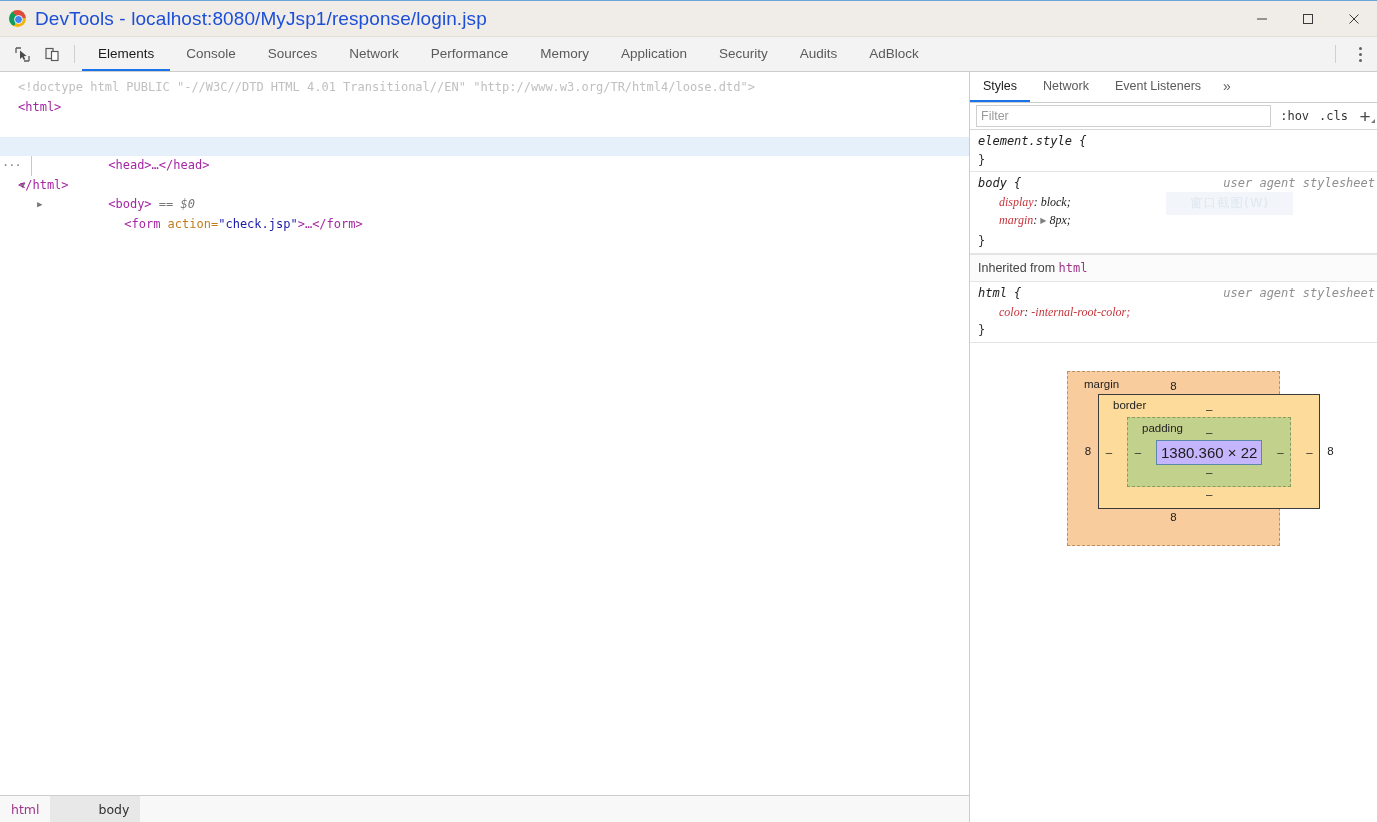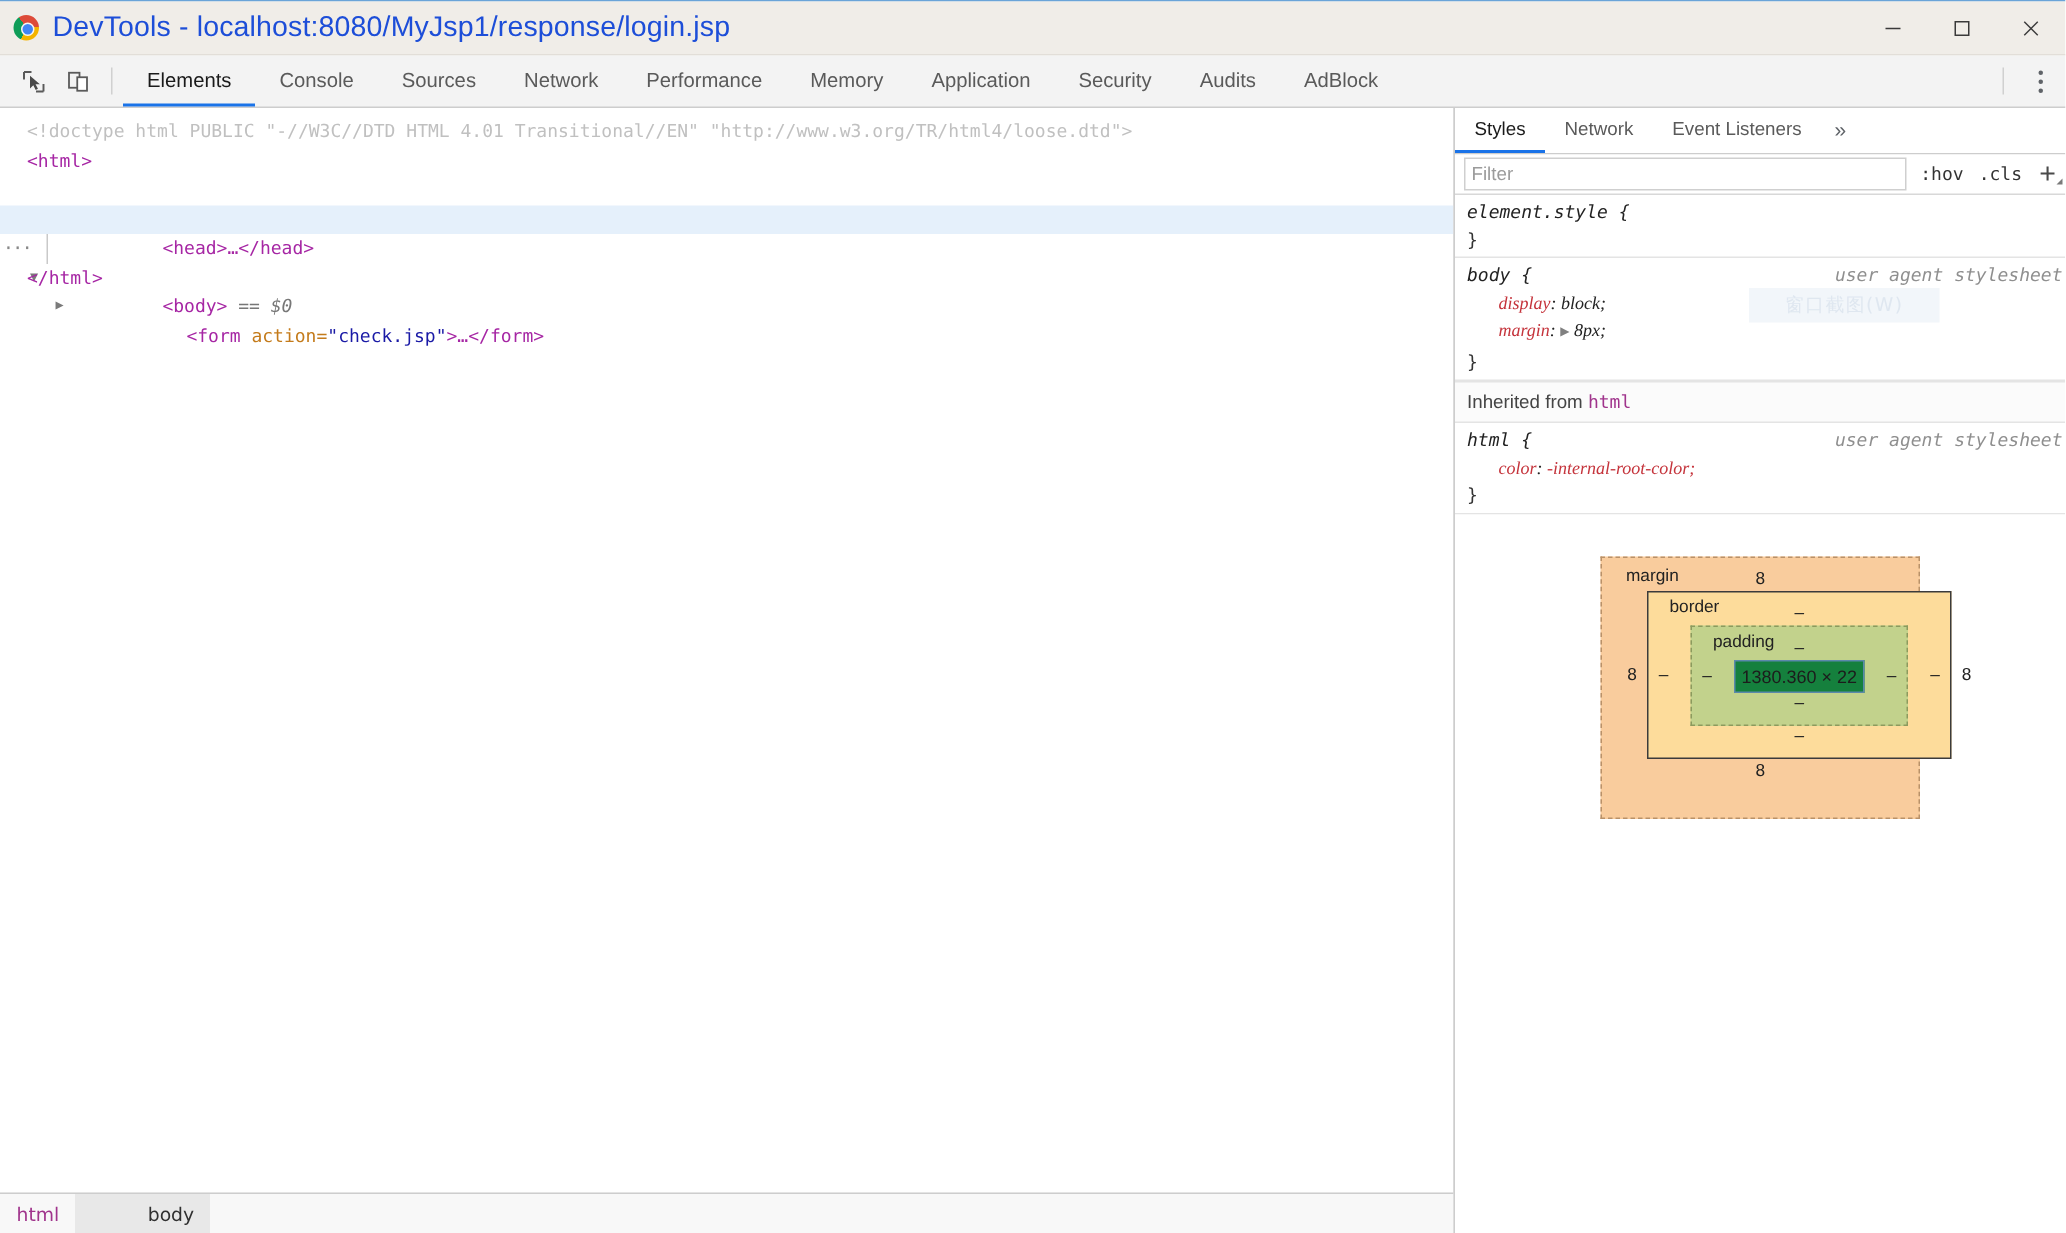--- a/index.html
+++ b/index.html
@@ -427,24 +427,24 @@
   }
   .bm-padding {
     background: #c2d28c;
     border: 1px dashed #8c9a5e;
     padding: 6px 0 6px 0;
     position: relative;
     box-sizing: border-box;
     margin: 0 8px;
   }
   .bm-content {
-    background: #15803d;
+    background: #c4b5fd;
     border: 1px solid #5b88ab;
     text-align: center;
-    font-size: 12px;
+    font-size: 15px;
     color: #1c1c1c;
     padding: 3px 4px;
     margin: 0 8px;
     box-sizing: border-box;
     white-space: nowrap;
   }
   .bm-inner-label {
     position: absolute;
     left: 14px;
     top: 4px;

